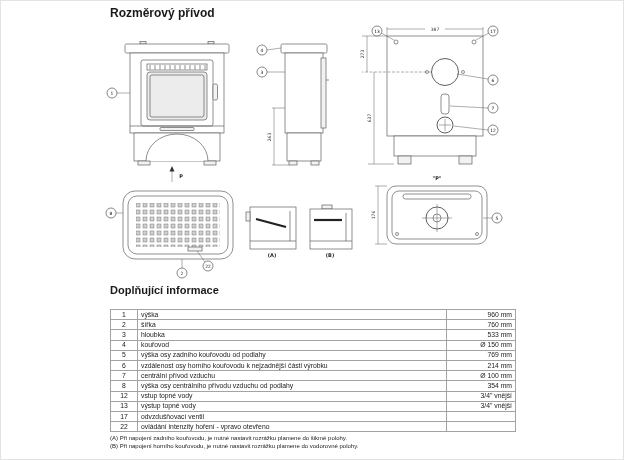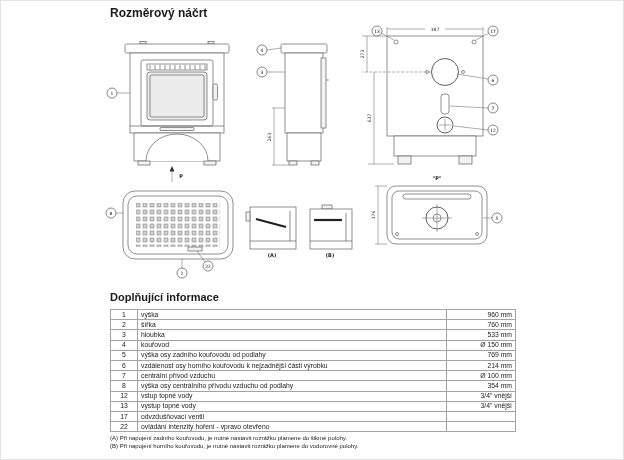--- a/index.html
+++ b/index.html
@@ -2,21 +2,21 @@
 <html><head>
 <meta charset="utf-8">
 <style>
   html,body{margin:0;padding:0;background:#fff;}
   .page{
     position:relative;width:624px;height:460px;background:#ffffff;overflow:hidden;
     font-family:"Liberation Sans",sans-serif;color:#1a1a1a;
     box-shadow:inset 0 0 0 1px #e3e3e3;
   }
   .doc-title{position:absolute;left:110px;top:6px;font-size:12px;font-weight:bold;}
-  .info-title{position:absolute;left:110px;top:291px;font-size:11px;font-weight:bold;}
+  .info-title{position:absolute;left:110px;top:284px;font-size:11px;font-weight:bold;}
   .drawing-svg{position:absolute;left:100px;top:20px;width:420px;height:268px;}
 
   
   .ln{fill:none;stroke:#606060;stroke-width:0.7;}
   .lnb{fill:none;stroke:#4d4d4d;stroke-width:0.9;}
   .fillL{fill:#f2f2f2;stroke:#606060;stroke-width:0.7;}
   .glass{fill:#ececec;stroke:#606060;stroke-width:0.7;}
   .white{fill:#ffffff;stroke:#606060;stroke-width:0.7;}
   .dim{fill:none;stroke:#6b6b6b;stroke-width:0.55;}
   .dimd{fill:none;stroke:#6b6b6b;stroke-width:0.55;stroke-dasharray:3,1.5;}
@@ -34,21 +34,21 @@
   td.c-num{width:20px;text-align:center;}
   td.c-label{}
   td.c-value{width:62px;text-align:right;}
   .footnotes{position:absolute;left:110px;top:434px;font-size:6px;line-height:8px;color:#222;}
 </style>
 </head>
 <body>
 
 <div class="page">
 
-  <div class="doc-title">Rozměrový náčrt</div>
+  <div class="doc-title">Rozměrový přívod</div>
 
   <svg class="drawing-svg" viewBox="0 0 420 268">
     <defs>
       <pattern id="holes" width="7" height="7" patternUnits="userSpaceOnUse">
         <rect x="1" y="1" width="4" height="4" fill="#cfcfcf" stroke="#777" stroke-width="0.5"></rect>
       </pattern>
     </defs>
 
     <g>
       <rect class="fillL" x="40" y="21.5" width="6" height="2.5"></rect>

